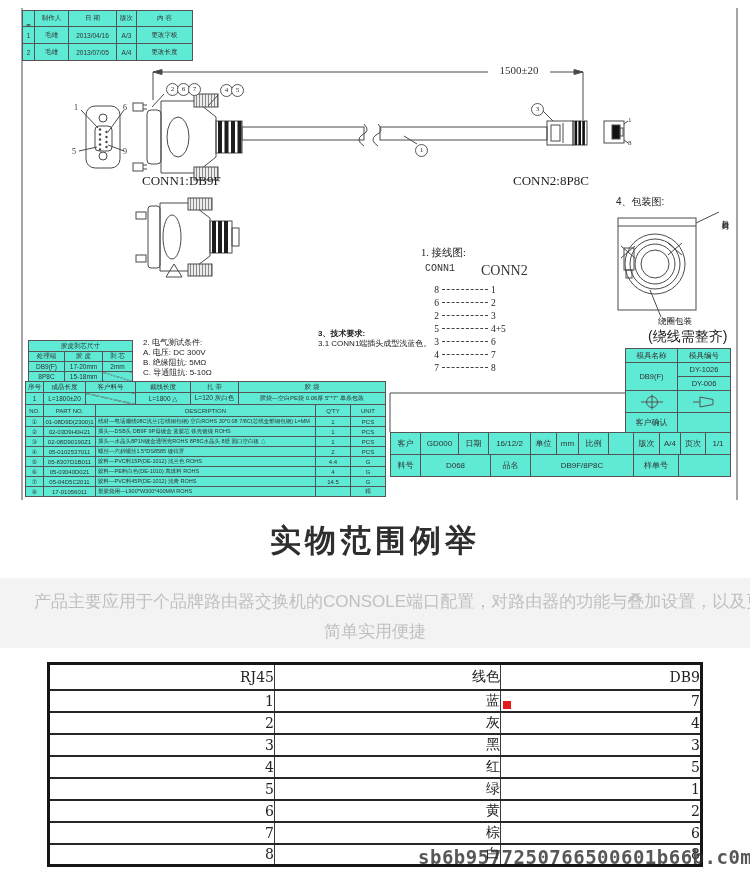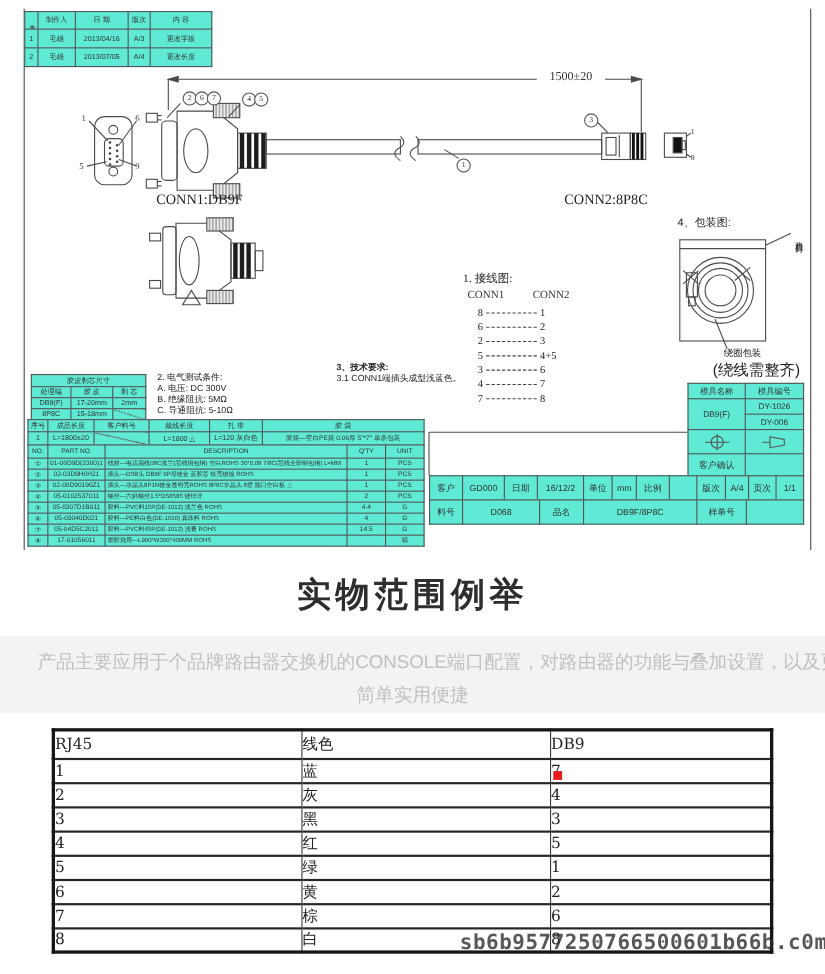--- a/index.html
+++ b/index.html
@@ -11,21 +11,21 @@
   table.t{position:absolute;border-collapse:collapse;table-layout:fixed;background:#5eead4;}
   .t td,.t th{border:1px solid #555;padding:0;text-align:center;vertical-align:middle;
       overflow:hidden;white-space:nowrap;font-weight:normal;color:#333;}
   .diag{background:linear-gradient(to top right,transparent 48%,#666 48%,#666 52%,transparent 52%);}
   .callout{position:absolute;width:11px;height:11px;border:1px solid #555;border-radius:50%;
       font-size:7px;line-height:11px;text-align:center;color:#333;background:#fff;
       font-family:"Liberation Serif",serif;}
   .vtx{writing-mode:vertical-rl;letter-spacing:1px;}
   #pin-table{position:absolute;left:47px;top:662px;width:653px;border-collapse:collapse;table-layout:fixed;}
   #pin-table th,#pin-table td{border-top:2px solid #262626;border-bottom:2px solid #262626;
-      border-left:1px solid #3a3a3a;border-right:1px solid #3a3a3a;text-align:left;padding:0;
+      border-left:1px solid #3a3a3a;border-right:1px solid #3a3a3a;text-align:right;padding:0;
       font-weight:normal;color:#222;font-family:"DejaVu Serif",serif;font-size:14px;}
   #pin-table{border:3px solid #161616;}
   .wrow{display:flex;align-items:center;height:13px;font-size:9.5px;font-family:"Liberation Serif",serif;color:#222;}
   .wrow .f{width:16px;text-align:right;}
   .wrow .d{width:46px;border-top:1px dashed #444;height:0;margin:0 3px;}
   .smalltxt{font-size:8px;color:#222;line-height:10px;white-space:nowrap;}
 </style>
 </head>
 <body>
 
@@ -221,22 +221,22 @@
   <div class="callout" style="left:177px;top:83px;">6</div>
   <div class="callout" style="left:188px;top:83px;">7</div>
   <div class="callout" style="left:220px;top:84px;">4</div>
   <div class="callout" style="left:231px;top:84px;">5</div>
   <div class="callout" style="left:415px;top:144px;">1</div>
   <div class="callout" style="left:531px;top:103px;">3</div>
 
   <div class="abs" style="left:398px;top:246px;margin-left:23px;">
     <div class="ser" style="font-size:10.5px;color:#1e1e1e;">1. 接线图:</div>
     <div style="display:flex;margin-top:3px;">
-      <span class="ser" style="font-size:10px;margin-left:4px;">CONN1</span>
-      <span class="ser" style="font-size:10px;margin-left:26px;">CONN2</span>
+      <span class="ser" style="font-size:10px;margin-left:4px;font-family:Liberation Mono, monospace;">CONN1</span>
+      <span class="ser" style="font-size:14px;margin-left:26px;">CONN2</span>
     </div>
     <div style="margin-top:4px;margin-left:2px;">
       <div class="wrow">
           <span class="f">8</span>
           <span class="d"></span>
           <span>1</span>
         </div>
       <div class="wrow">
           <span class="f">6</span>
           <span class="d"></span>
@@ -268,21 +268,21 @@
           <span>8</span>
         </div>
     </div>
   </div>
 
   <div class="abs" style="left:616px;top:195px;font-size:10px;color:#222;">4、包装图:</div>
   <div class="abs vtx" style="left:720px;top:214px;font-size:7px;color:#333;height:62px;">热封机封口</div>
   <div class="abs" style="left:658px;top:316px;font-size:8.5px;color:#222;">绕圈包装</div>
   <div class="abs" style="left:648px;top:328px;font-size:14px;color:#222;">(绕线需整齐)</div>
 
-  <div class="abs" style="left:306px;top:329px;">
+  <div class="abs" style="left:318px;top:329px;">
     <div class="smalltxt" style="font-weight:bold;">3、技术要求:</div>
     <div class="smalltxt">3.1 CONN1端插头成型浅蓝色。</div>
   </div>
   <div class="abs" style="left:143px;top:338px;">
     <div class="smalltxt">2. 电气测试条件:</div>
     <div class="smalltxt">A. 电压: DC 300V</div>
     <div class="smalltxt">B. 绝缘阻抗: 5MΩ</div>
     <div class="smalltxt">C. 导通阻抗: 5-10Ω</div>
   </div>
 

